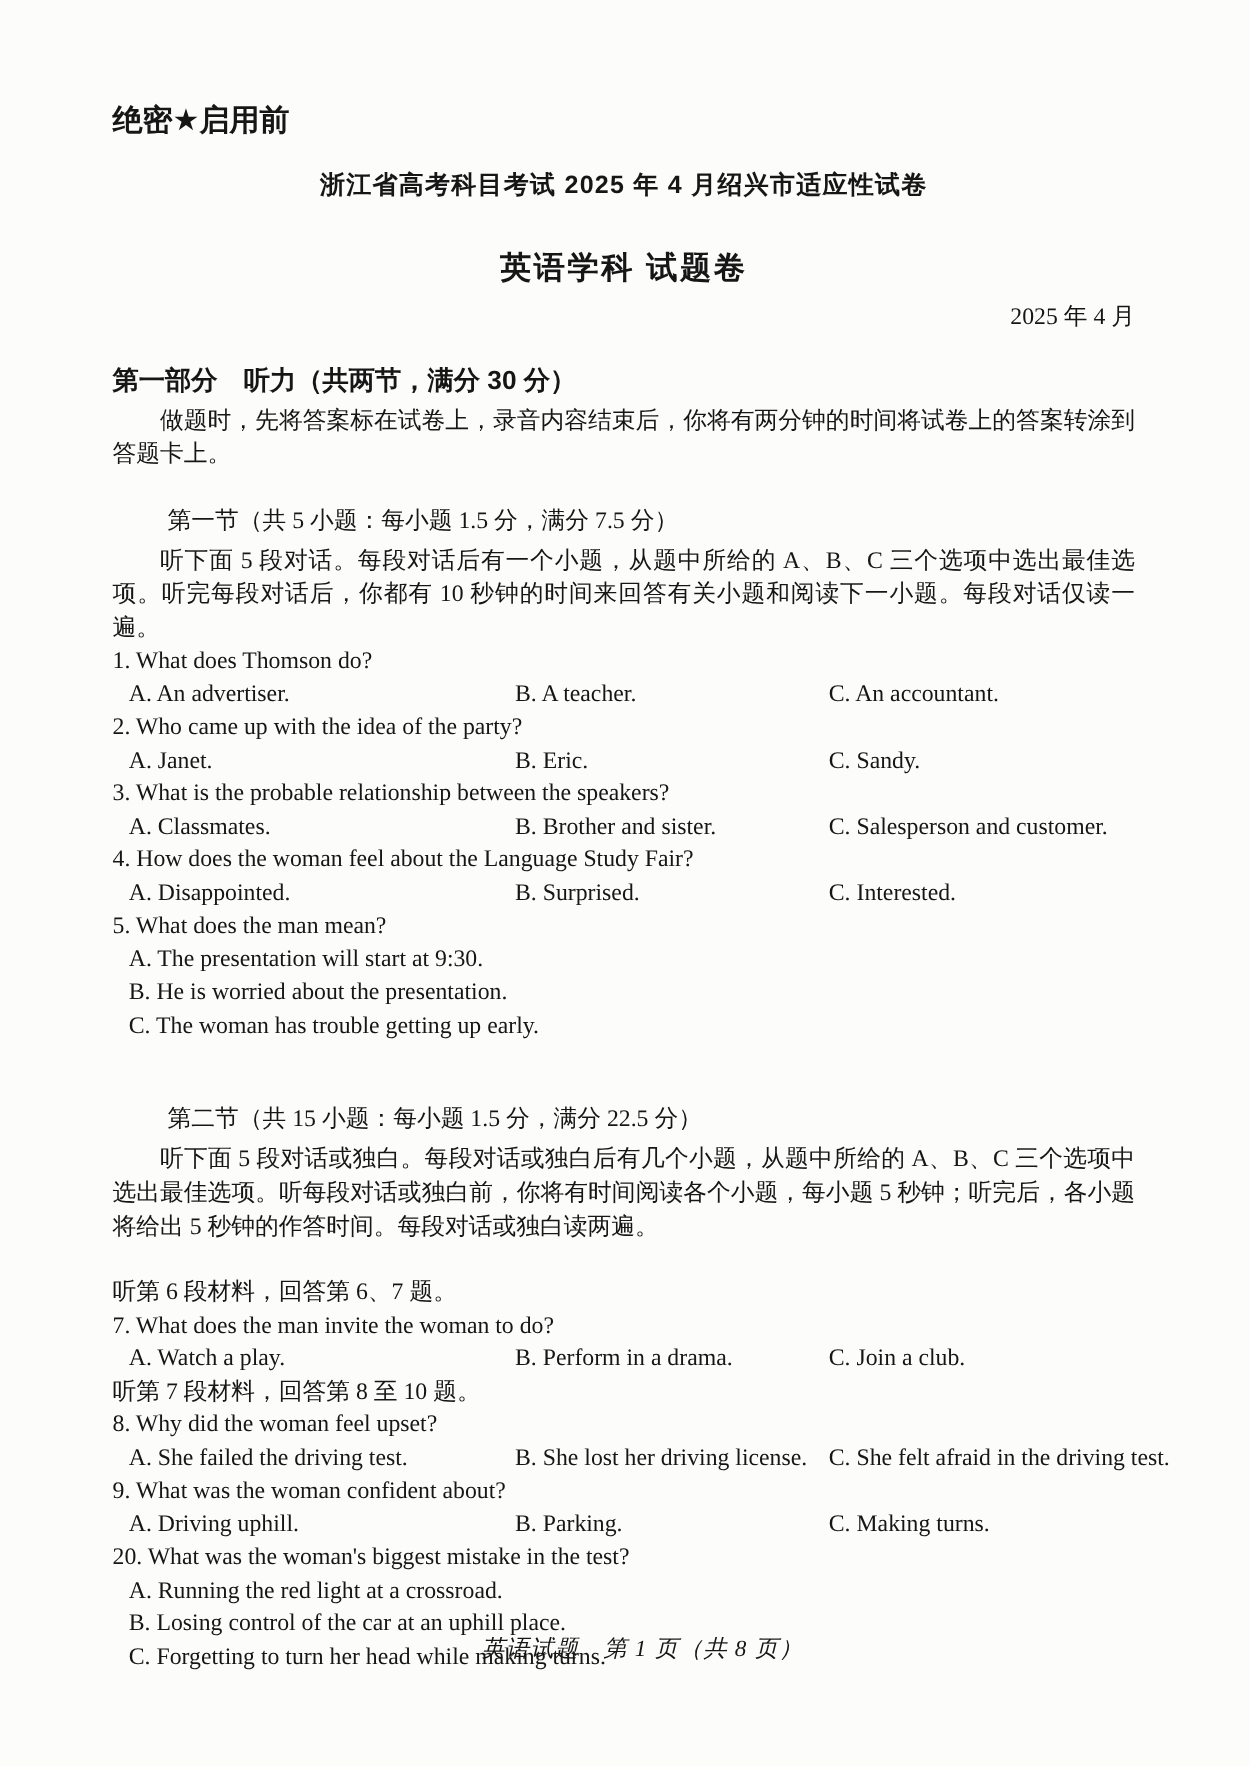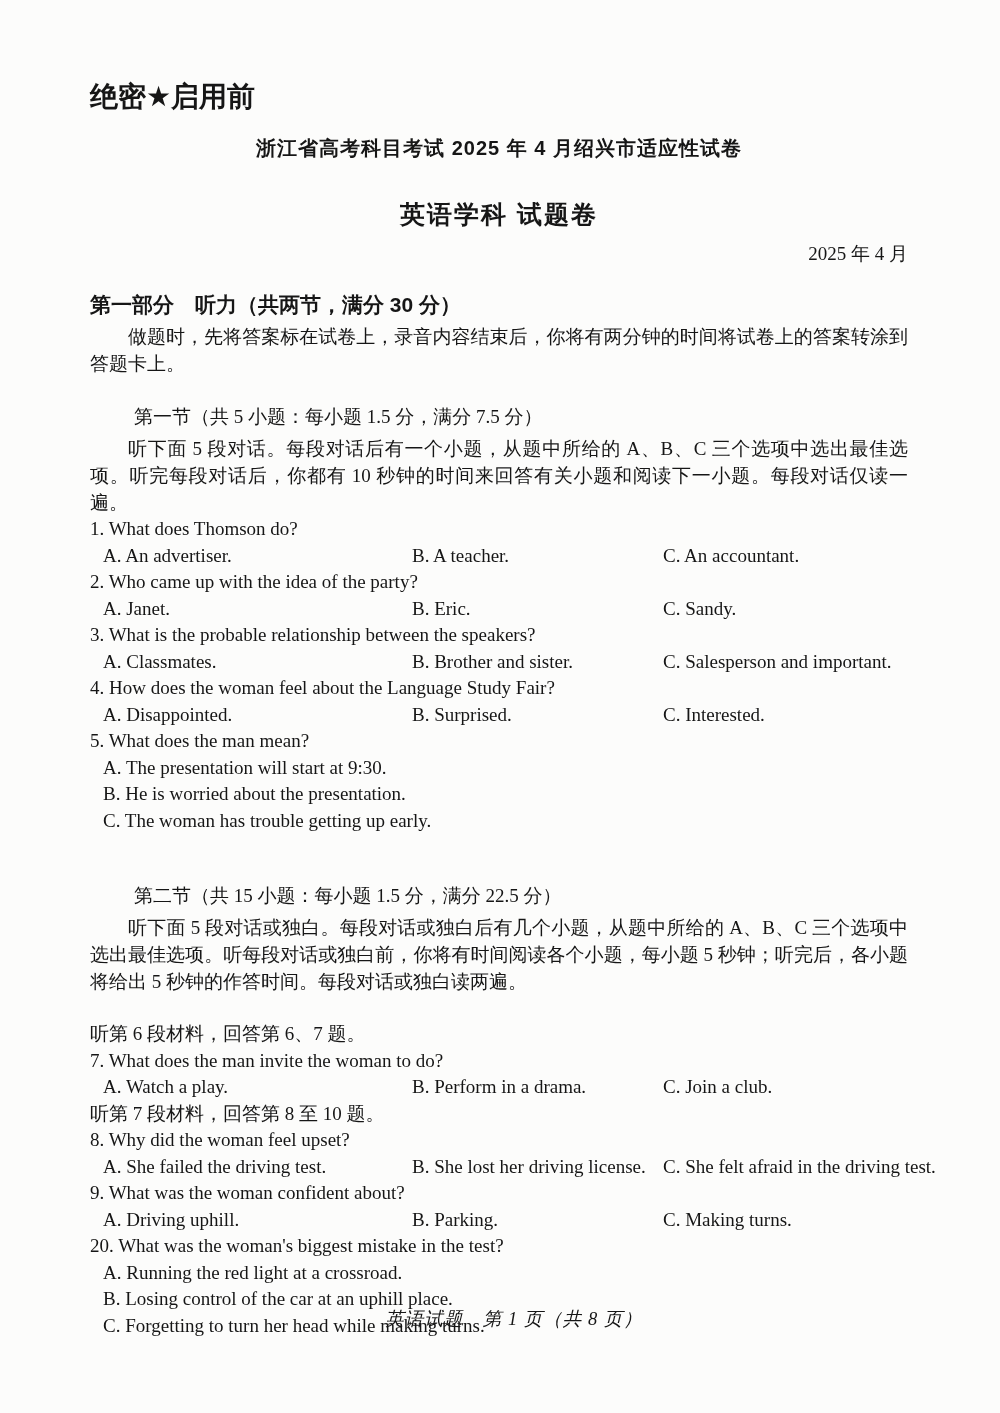--- a/index.html
+++ b/index.html
@@ -12,21 +12,21 @@
   .page{
     position:relative;
     width:1000px;height:1413px;
     background:#fcfcfb;
     box-sizing:border-box;
     padding:86px 92px 0 90px;
     overflow:hidden;
   }
   .classification{
     font-family:"Liberation Sans","DejaVu Sans",sans-serif;
-    font-weight:700;font-size:28px;line-height:22px;
+    font-weight:700;font-size:24px;line-height:22px;
   }
   .title{
     margin:24px 0 0 0;
     text-align:center;
     font-family:"Liberation Sans","DejaVu Sans",sans-serif;
     font-weight:700;font-size:20px;line-height:32px;
     letter-spacing:1px;
   }
   .subtitle{
     margin:32px 0 0 0;
@@ -121,21 +121,21 @@
         <span>B. Eric.</span>
         <span>C. Sandy.</span>
       </div>
     </div>
 
     <div>
       <div class="q-text">3. What is the probable relationship between the speakers?</div>
       <div class="opt-row">
         <span>A. Classmates.</span>
         <span>B. Brother and sister.</span>
-        <span>C. Salesperson and important.</span>
+        <span>C. Salesperson and customer.</span>
       </div>
     </div>
 
     <div>
       <div class="q-text">4. How does the woman feel about the Language Study Fair?</div>
       <div class="opt-row">
         <span>A. Disappointed.</span>
         <span>B. Surprised.</span>
         <span>C. Interested.</span>
       </div>

